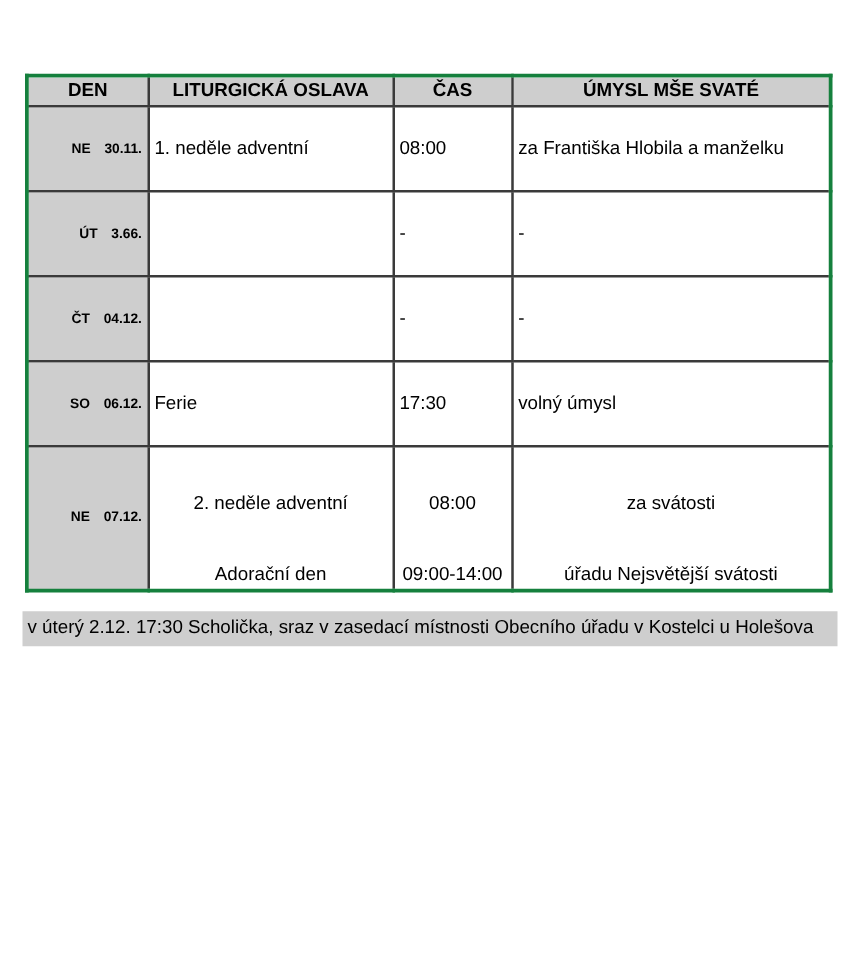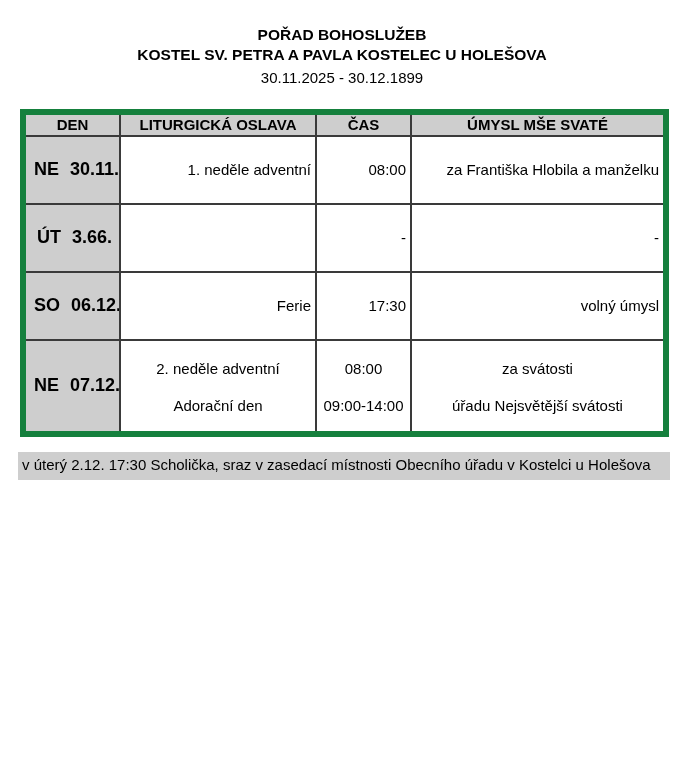--- a/index.html
+++ b/index.html
@@ -13,76 +13,71 @@
   .doc { padding-top: 25px; }
 
   .title-block { text-align: center; line-height: 1.28; }
   .title-line1, .title-line2 { font-weight: bold; font-size: 15.5px; }
   .title-line3 { font-weight: normal; font-size: 15px; margin-top: 3px; }
 
   table.schedule {
     border-collapse: collapse;
     table-layout: fixed;
     width: 643px;
-    margin: 22px 0 0 20px;
-    border: 6px solid #15803d;
+    margin: 34px 0 0 20px;
+    border: 3px solid #15803d;
   }
   .schedule th, .schedule td {
     border: 2px solid #3a3a3a;
     overflow: hidden;
   }
   .schedule th {
     background: #cecece;
     font-size: 15px;
     font-weight: bold;
     height: 24px;
     padding: 1px 2px;
     text-align: center;
   }
   .schedule td {
     font-size: 15px;
     height: 68px;
     padding: 2px 4px;
-    text-align: right;
+    text-align: left;
     vertical-align: middle;
     background: #ffffff;
   }
   .schedule td.day-cell {
     background: #cecece;
     font-weight: bold;
-    font-size: 18px;
-    text-align: center;
+    font-size: 11px;
+    text-align: right;
     padding-left: 8px;
     white-space: nowrap;
   }
   .day-abbr { display: inline-block; min-width: 24px; margin-right: 11px; }
   tr.last-row td { height: 90px; padding: 0 4px; }
   tr.last-row td.day-cell { padding-left: 8px; }
-  .dual { display: flex; flex-direction: column; height: 90px; }
+  .dual { display: flex; flex-direction: column; height: 113px; }
   .dual .line1 { flex: 1 1 auto; display: flex; align-items: center; justify-content: center; }
-  .dual .line2 { flex: 0 0 auto; display: flex; align-items: flex-end; justify-content: center; padding-bottom: 17px; min-height: 24px; }
+  .dual .line2 { flex: 0 0 auto; display: flex; align-items: flex-end; justify-content: center; padding-bottom: 3px; min-height: 24px; }
 
   .footer-note {
     margin: 15px 14px 0 18px;
     background: #cecece;
     font-size: 15px;
     line-height: 1.35;
     padding: 3px 0 5px 4px;
   }
 </style>
 </head>
 <body>
 
 <div class="doc">
 
-  <div class="title-block">
-    <div class="title-line1">POŘAD BOHOSLUŽEB</div>
-    <div class="title-line2">KOSTEL SV. PETRA A PAVLA KOSTELEC U HOLEŠOVA</div>
-    <div class="title-line3">30.11.2025 - 30.12.1899</div>
-  </div>
 
   <table class="schedule">
     <colgroup>
       <col style="width:97px">
       <col style="width:196px">
       <col style="width:95px">
       <col style="width:255px">
     </colgroup>
     <thead>
       <tr>
@@ -94,20 +89,26 @@
     </thead>
     <tbody>
       <tr>
         <td class="day-cell"><span class="day-abbr">NE</span><span>30.11.</span></td>
         <td>1. neděle adventní</td>
         <td>08:00</td>
         <td>za Františka Hlobila a manželku</td>
       </tr>
       <tr>
         <td class="day-cell"><span class="day-abbr">ÚT</span><span>3.66.</span></td>
+        <td></td>
+        <td>-</td>
+        <td>-</td>
+      </tr>
+      <tr>
+        <td class="day-cell"><span class="day-abbr">ČT</span><span>04.12.</span></td>
         <td></td>
         <td>-</td>
         <td>-</td>
       </tr>
       <tr>
         <td class="day-cell"><span class="day-abbr">SO</span><span>06.12.</span></td>
         <td>Ferie</td>
         <td>17:30</td>
         <td>volný úmysl</td>
       </tr>

